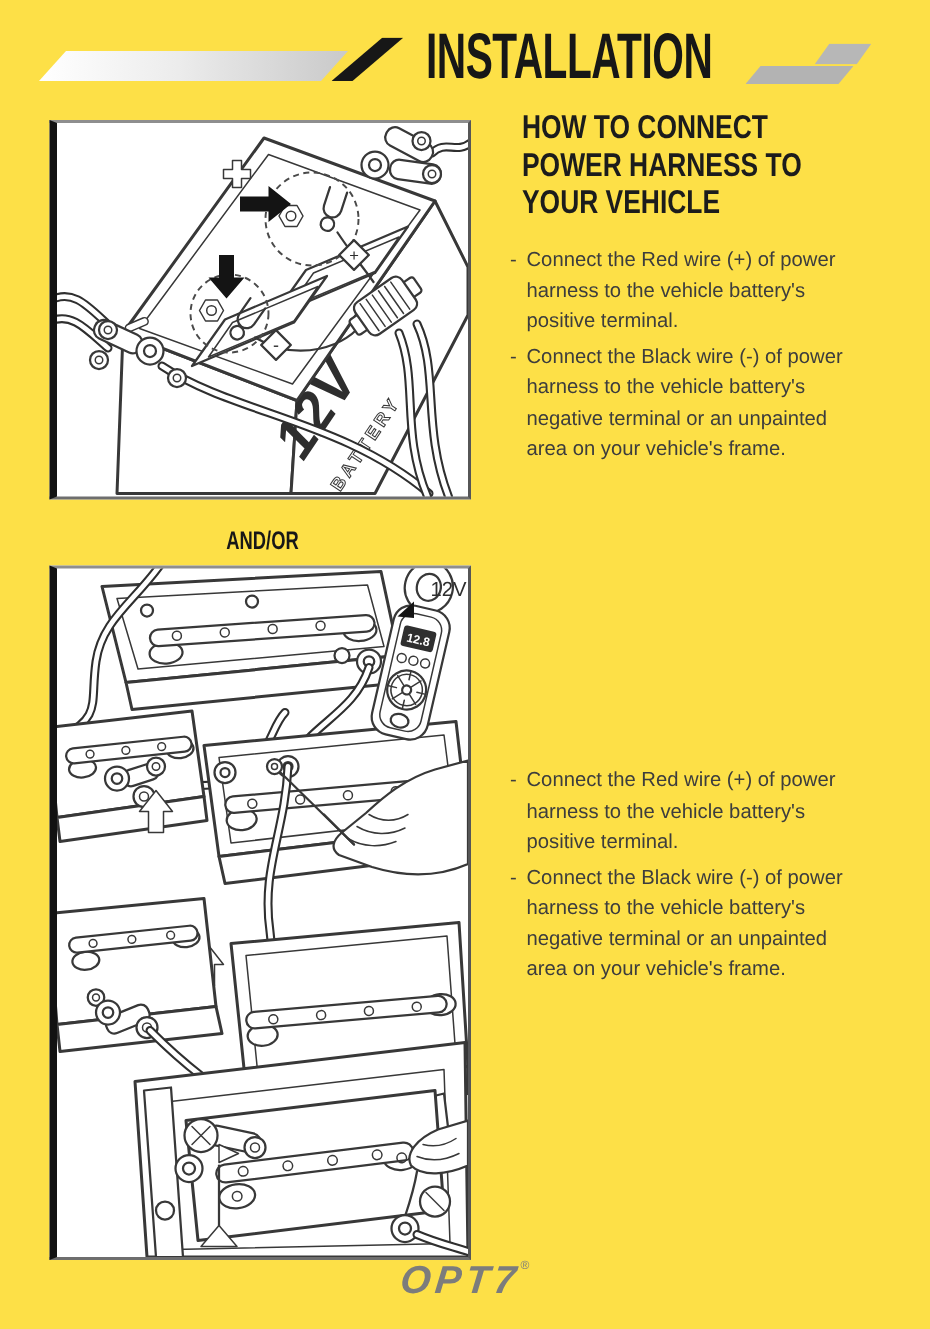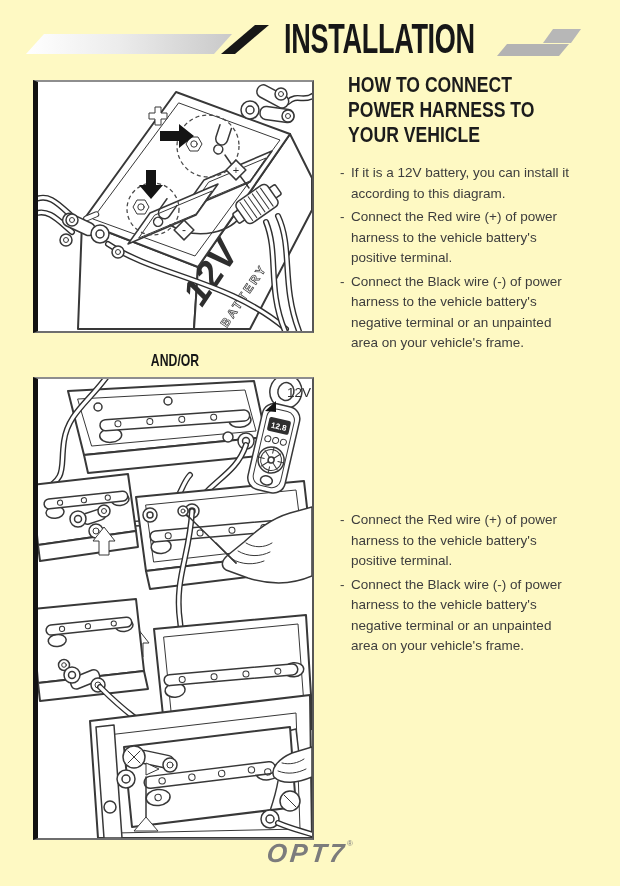--- a/index.html
+++ b/index.html
@@ -1,16 +1,16 @@
 <!DOCTYPE html>
 <html><head>
 <meta charset="utf-8">
 <style>
   html,body{margin:0;padding:0;}
-  .page{position:relative;width:620px;height:886px;background:#fef9c3;overflow:hidden;
+  .page{position:relative;width:620px;height:886px;background:#fde047;overflow:hidden;
         font-family:"Liberation Sans",sans-serif;color:#3d3d3d;}
   
   .hdr-bar{position:absolute;left:26px;top:34px;width:206px;height:20px;
            background:linear-gradient(90deg,#ffffff 0%,#ececec 45%,#c9c9c9 100%);
            clip-path:polygon(18px 0,100% 0,calc(100% - 18px) 100%,0 100%);}
   .hdr-slash{position:absolute;left:221px;top:25px;width:48px;height:29px;background:#171717;
            clip-path:polygon(34px 0,100% 0,14px 100%,0 100%);}
   .hdr-title{position:absolute;left:284px;top:17px;font-size:43px;line-height:1;font-weight:700;
            color:#171717;letter-spacing:-0.5px;transform:scaleX(0.63);transform-origin:0 0;white-space:nowrap;}
   .hdr-deco-sm{position:absolute;left:543px;top:29px;width:38px;height:14px;background:#b7b7b7;
@@ -159,22 +159,20 @@
         <rect class="kw" x="139" y="141" width="14" height="14" transform="rotate(45 146 148)"></rect>
         <text class="svgtxt" x="146" y="152" font-size="12" text-anchor="middle">-</text>
       </g>
     </svg>
   </div>
 
   <div class="sec-heading">HOW TO CONNECT
 POWER HARNESS TO
 YOUR VEHICLE</div>
   <ul class="bullets" id="bullets1">
-    <li><span>If it is a 12V battery, you can install it
-according to this diagram.</span></li>
     <li><span>Connect the Red wire (+) of power
 harness to the vehicle battery's
 positive terminal.</span></li>
     <li><span>Connect the Black wire (-) of power
 harness to the vehicle battery's
 negative terminal or an unpainted
 area on your vehicle's frame.</span></li>
   </ul>
 
   <div class="andor">AND/OR</div>

